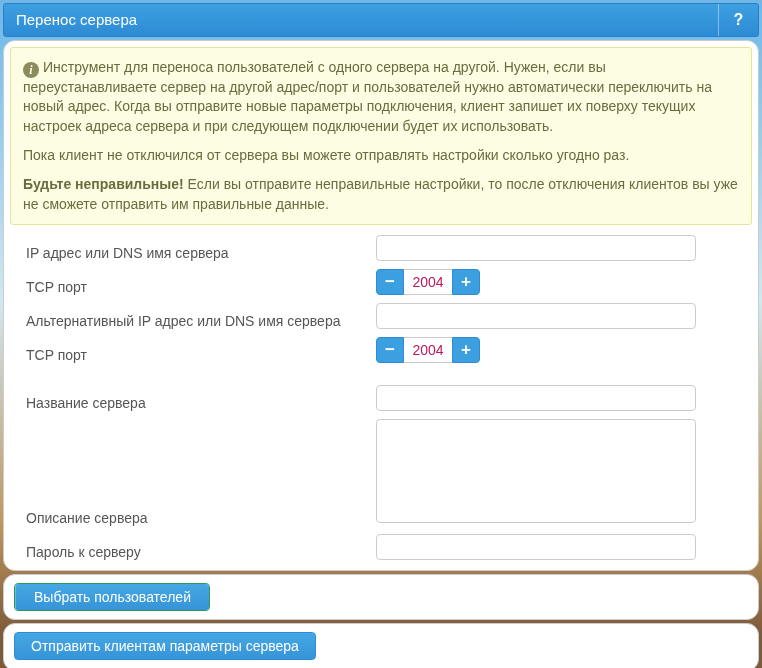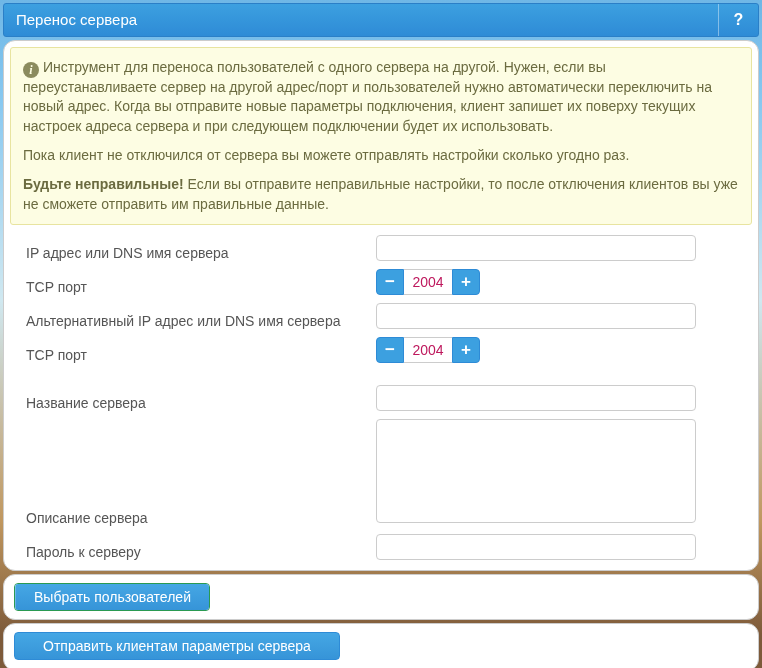--- a/index.html
+++ b/index.html
@@ -157,21 +157,21 @@
     border-left: 1px solid rgba(255,255,255,0.25);
   }
 
   .action-card { padding: 8px 10px 10px 10px; }
   .btn-primary {
     display: inline-block;
     background: linear-gradient(#45a7e4, #3694d8);
     color: #fff;
     border: 1px solid #2e8bd6;
     border-radius: 4px;
-    padding: 5px 28px;
+    padding: 5px 16px;
     cursor: pointer;
     font-size: 14px;
   }
 </style>
 </head>
 <body>
 
 <div class="titlebar">
   <div class="title">Перенос сервера</div>
   <div class="help">?</div>

